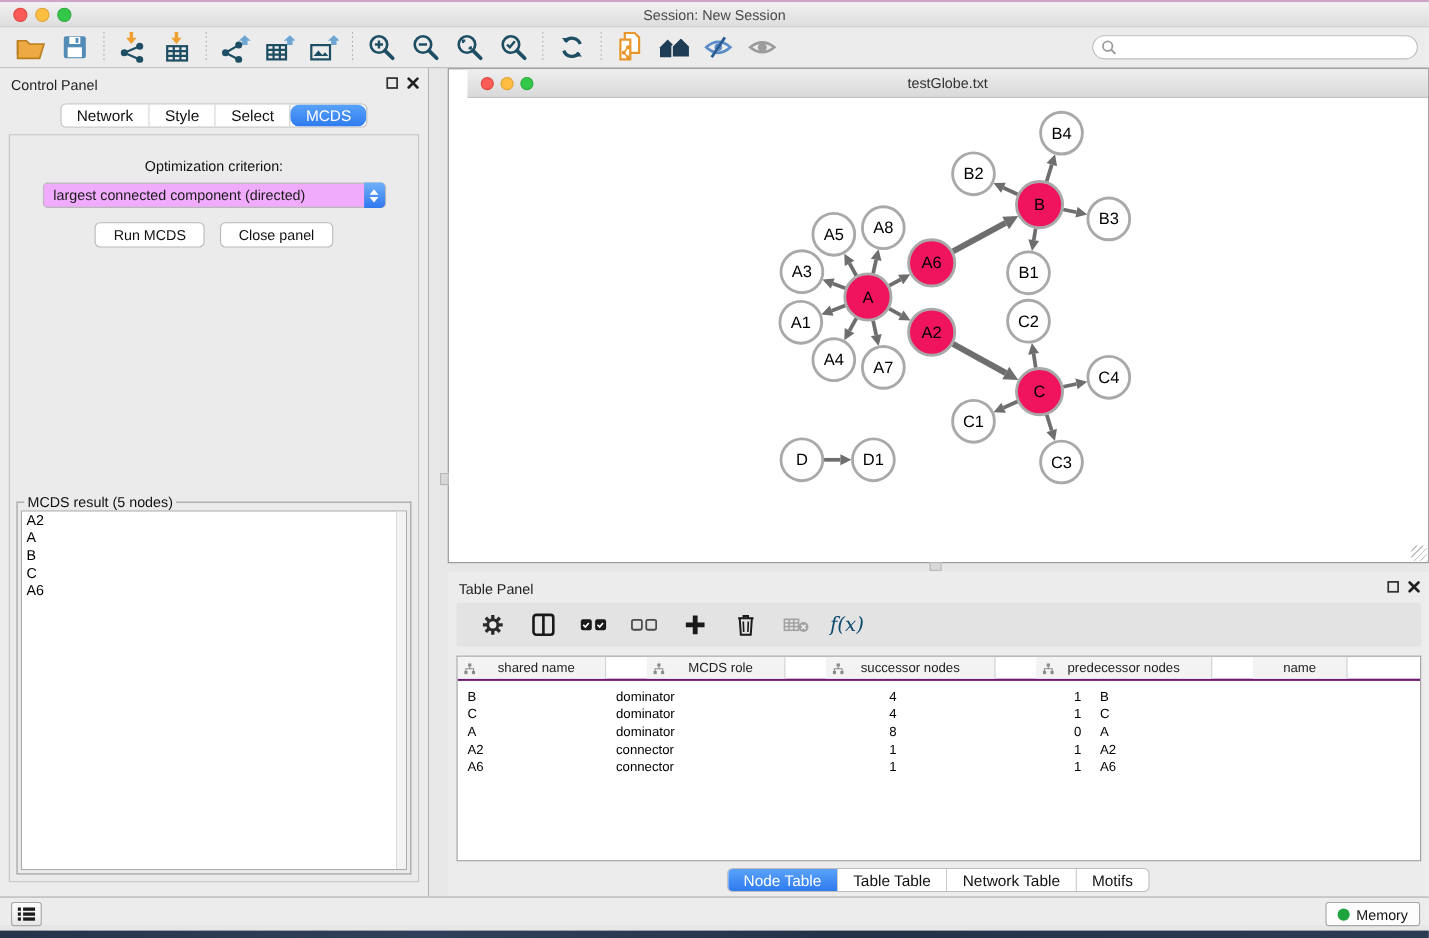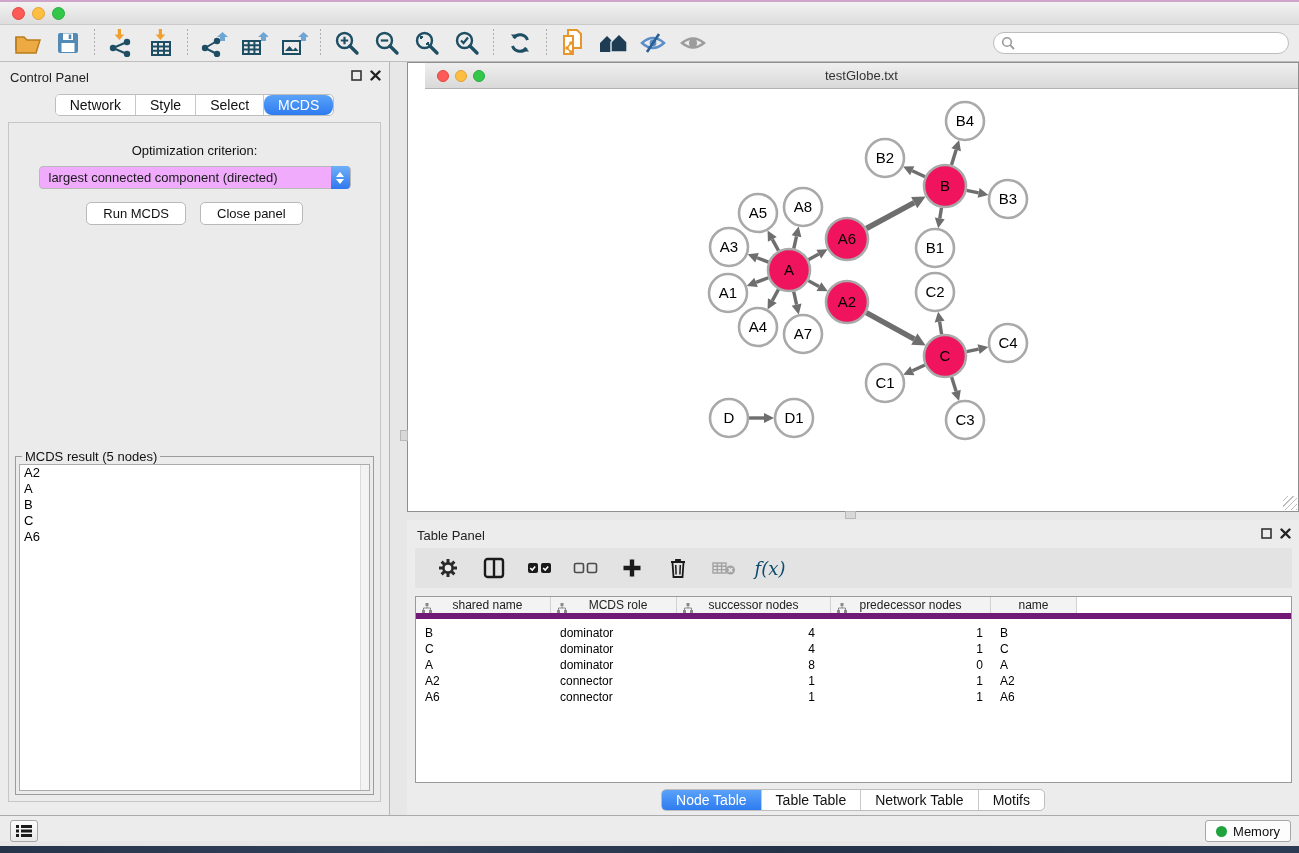--- a/index.html
+++ b/index.html
@@ -132,21 +132,21 @@
     position:absolute; left:8px; right:7px; top:28px; height:40px;
     background:#E3E3E3; border-radius:2px;
     display:flex; align-items:center; gap:20px; padding-left:20px;
   }
   .tp-icon { width:26px; height:26px; display:flex; align-items:center; justify-content:center; }
   .fx-label { font-family:"DejaVu Serif", serif; font-style:italic; font-size:18px; color:#0c4a6e; }
   .data-table {
     position:absolute; left:8px; right:7px; top:76px; bottom:32px;
     background:#fff; border:1px solid #9A9A9A; overflow:hidden;
   }
-  .dt-header { display:flex; height:22px; border-bottom:6px solid #701a75; }
+  .dt-header { display:flex; height:22px; border-bottom:2px solid #701a75;gap:37px; }
   .dt-hcell {
     position:relative; background:#F3F3F3; border-right:1px solid #D2D2D2;
     display:flex; align-items:center; justify-content:center;
     font-size:12px; color:#222;
   }
   .dt-hcell .hicon { position:absolute; left:6px; top:6px; }
   .dt-row { display:flex; height:16px; }
   .dt-cell { font-size:12px; color:#000; line-height:16px; white-space:nowrap; overflow:hidden; }
   .c0 { width:135px; padding-left:9px; }
   .c1 { width:126px; padding-left:9px; }
@@ -177,20 +177,21 @@
   svg { display:block; }
 </style>
 </head>
 <body>
 
 <div class="desktop-top"></div>
 <div class="titlebar">
   <div class="traffic t-red"></div>
   <div class="traffic t-yellow"></div>
   <div class="traffic t-green"></div>
+  <div class="titlebar-text">Session: New Session</div>
 </div>
 
 <div class="toolbar">
   <div class="tb-btn">
     <svg width="28" height="24" viewBox="0 0 28 24">
       <path d="M2 6 h8 l3 3 h13 l-4 13 H2 Z" fill="#EDAA42" stroke="#B97E1F" stroke-width="1.5"></path>
       <path d="M2 6 v13" stroke="#B97E1F" stroke-width="1.5"></path>
     </svg>
   </div>
   <div class="tb-btn">

